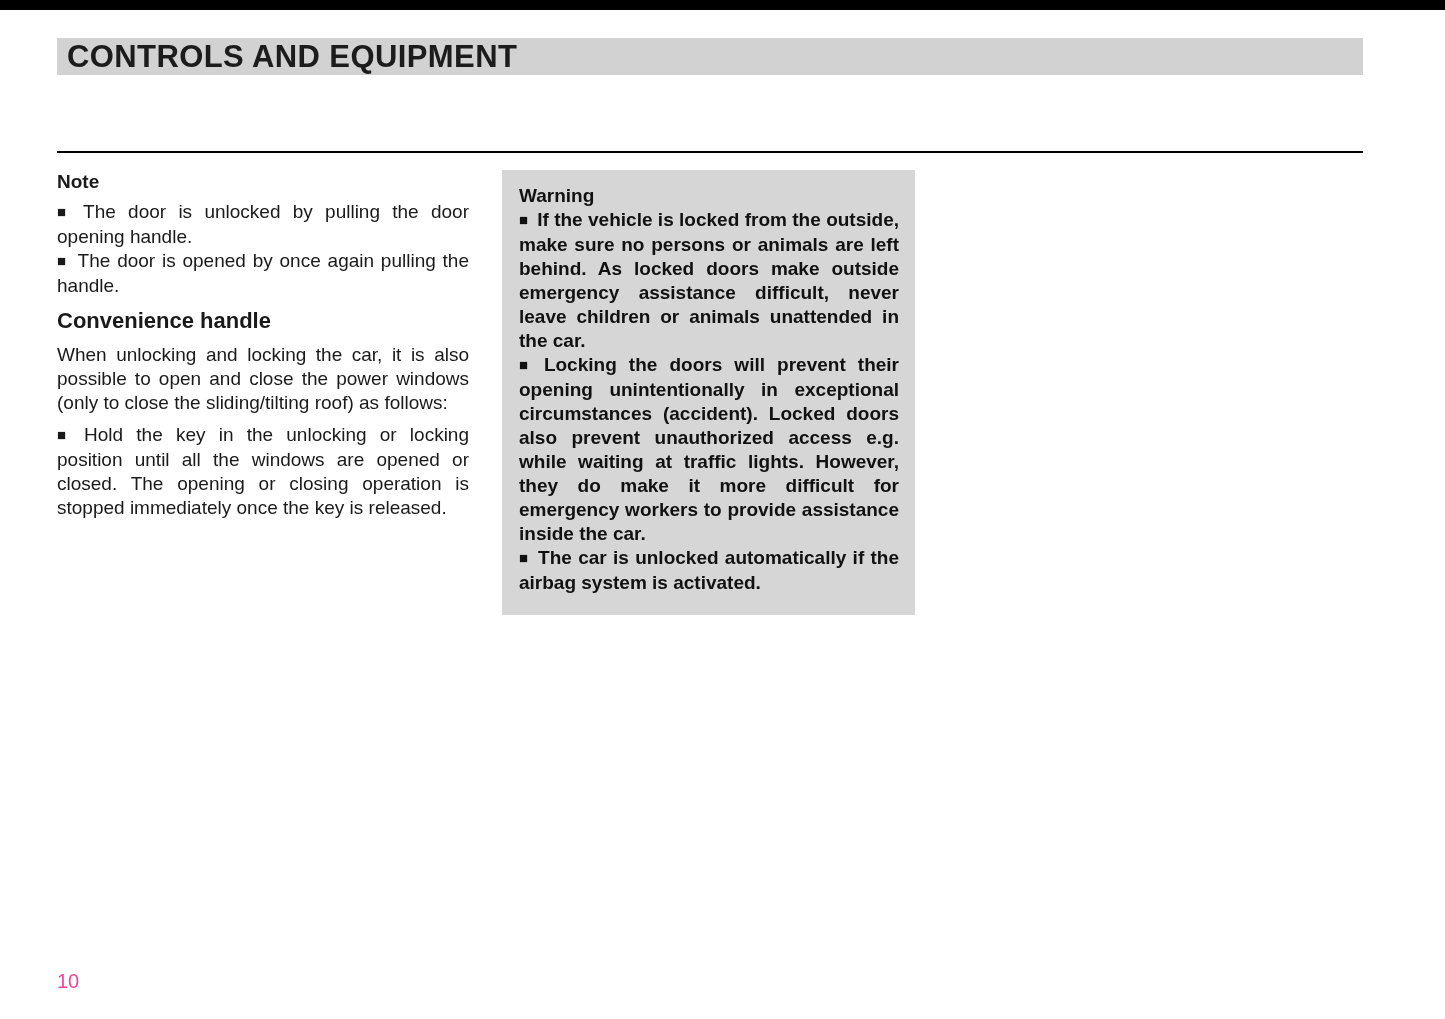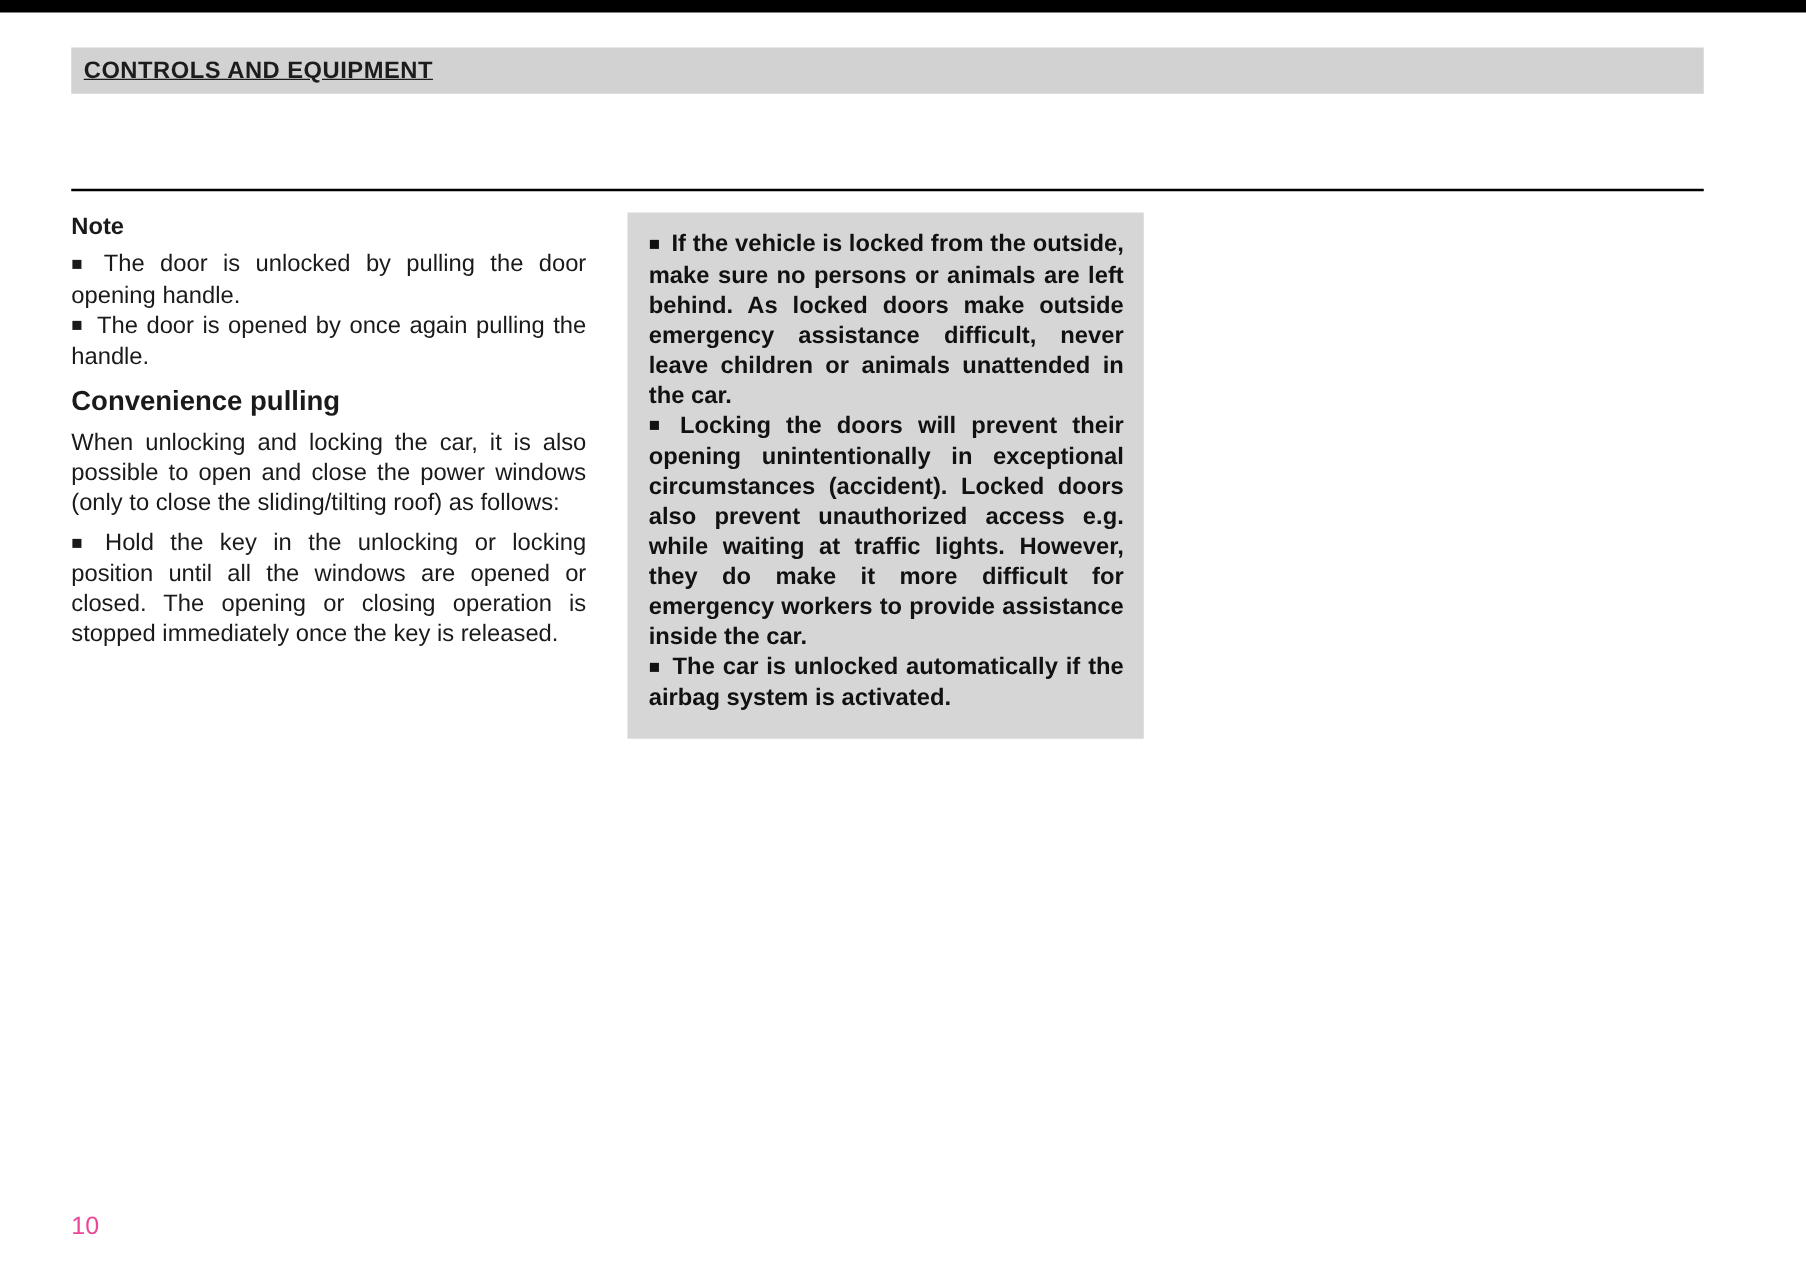--- a/index.html
+++ b/index.html
@@ -21,25 +21,24 @@
   .header-bar {
     position: absolute;
     top: 38px; left: 57px;
     width: 1306px; height: 37px;
     background: #d2d2d2;
     display: flex;
     align-items: center;
     padding-left: 10px;
   }
   .header-title {
-    font-size: 19px;
+    font-size: 31px;
     font-weight: bold;
     letter-spacing: 0.4px;
     color: #1c1c1c;
-    text-decoration: underline;
   }
   .header-rule {
     position: absolute;
     top: 151px; left: 57px;
     width: 1306px;
     border: none;
     border-top: 2px solid #000000;
   }
   .content {
     position: absolute;
@@ -119,31 +118,32 @@
 
     <div class="bullet-group">
       <p class="bullet">
         <span class="sq">■</span><span>The door is unlocked by pulling the door opening handle.</span>
       </p>
       <p class="bullet">
         <span class="sq">■</span><span>The door is opened by once again pulling the handle.</span>
       </p>
     </div>
 
-    <div class="section-heading">Convenience pulling</div>
+    <div class="section-heading">Convenience handle</div>
 
     <p class="para">When unlocking and locking the car, it is also possible to open and close the power windows (only to close the sliding/tilting roof) as follows:</p>
 
     <p class="bullet">
       <span class="sq">■</span><span>Hold the key in the unlocking or locking position until all the windows are opened or closed. The opening or closing operation is stopped immediately once the key is released.</span>
     </p>
 
   </div>
 
   <div class="warning-box">
+    <div class="warning-heading">Warning</div>
 
     <p class="warning-item">
       <span class="sq">■</span><span>If the vehicle is locked from the outside, make sure no persons or animals are left behind. As locked doors make outside emergency assistance difficult, never leave children or animals unattended in the car.</span>
     </p>
     <p class="warning-item">
       <span class="sq">■</span><span>Locking the doors will prevent their opening unintentionally in exceptional circumstances (accident). Locked doors also prevent unauthorized access e.g. while waiting at traffic lights. However, they do make it more difficult for emergency workers to provide assistance inside the car.</span>
     </p>
     <p class="warning-item">
       <span class="sq">■</span><span>The car is unlocked automatically if the airbag system is activated.</span>
     </p>

